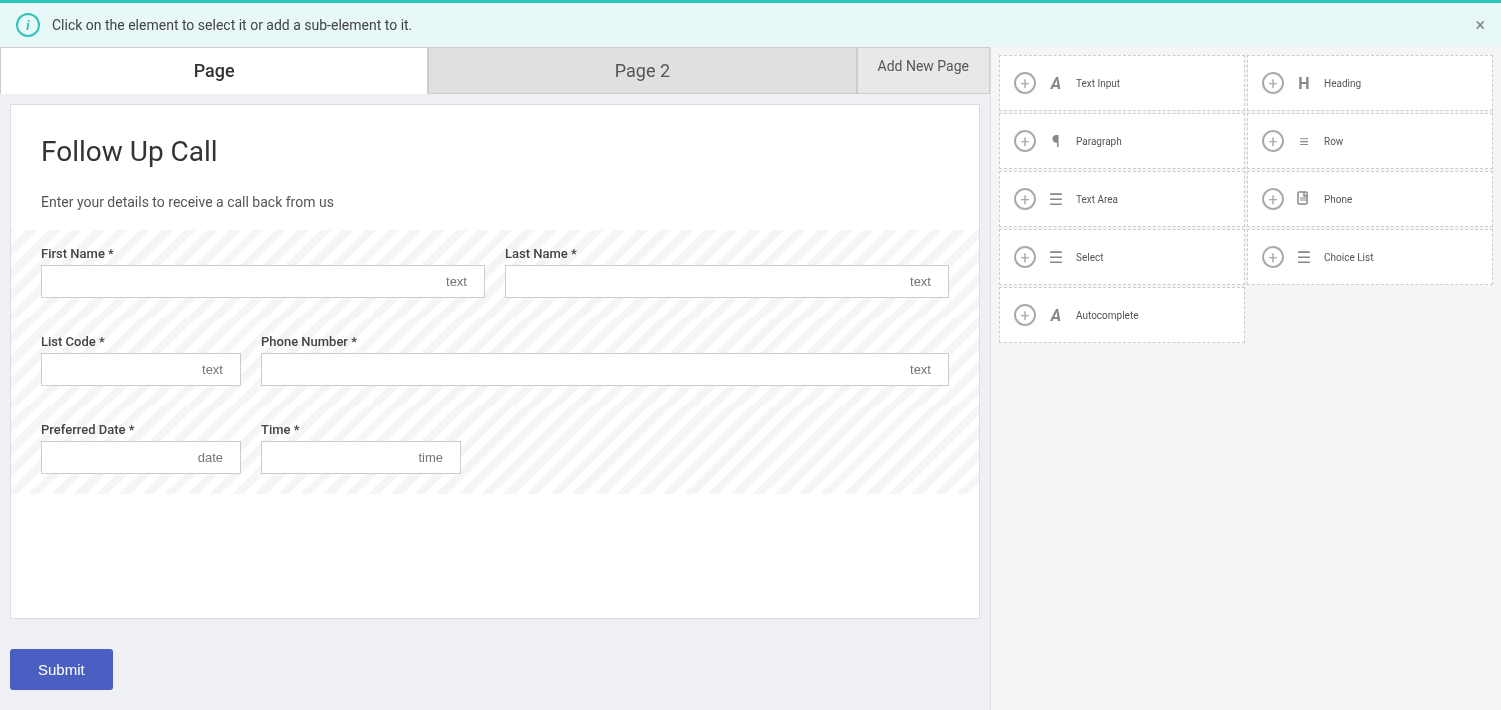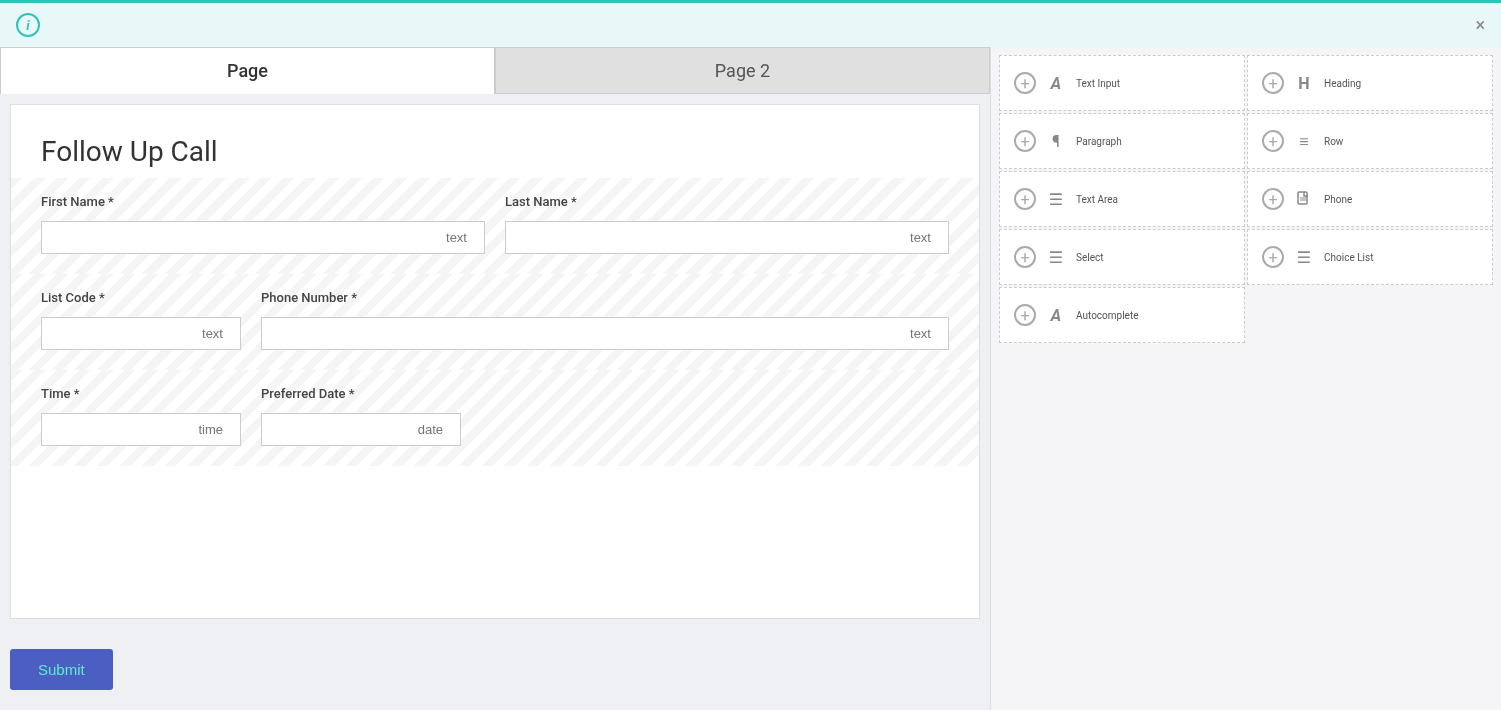--- a/index.html
+++ b/index.html
@@ -105,21 +105,21 @@
       margin: 10px;
       border: 1px solid #ddd;
       overflow-y: auto;
       padding: 30px;
     }
 
     .form-title {
       font-size: 28px;
       font-weight: 400;
       color: #333;
-      margin-bottom: 10px;
+      margin-bottom: 26px;
     }
     .form-subtitle {
       font-size: 14px;
       color: #555;
       margin-bottom: 20px;
     }
 
     
     .striped-row {
       background-image: repeating-linear-gradient(
@@ -137,21 +137,21 @@
 
     .form-row {
       display: flex;
       gap: 20px;
       margin-bottom: 4px;
     }
 
     .form-group {
       display: flex;
       flex-direction: column;
-      gap: 12px;
+      gap: 4px;
       justify-content: flex-end;
     }
     .form-group.half { flex: 1; }
     .form-group.small { width: 200px; }
 
     .form-label {
       font-size: 13px;
       color: #444;
       font-weight: 500;
     }
@@ -166,21 +166,21 @@
       text-align: right;
     }
 
     
     .submit-area {
       padding: 20px 10px;
       flex-shrink: 0;
     }
     .submit-btn {
       background: #4a5fc1;
-      color: #5eead4;
+      color: #ffffff;
       border: none;
       padding: 12px 28px;
       font-size: 15px;
       cursor: pointer;
       border-radius: 3px;
     }
 
     
     .right-panel {
       flex: 1;
@@ -226,34 +226,37 @@
     .widget-label {
       font-size: 10px;
       color: #555;
     }
   </style>
 </head>
 <body>
 
 <div class="info-bar">
   <div class="info-icon">i</div>
+  <span class="info-text">Click on the element to select it or add a sub-element to it.</span>
   <span class="info-close">×</span>
 </div>
 
 <div class="main-layout">
 
   <div class="left-panel">
 
     <div class="tabs-bar">
       <div class="tab active">Page</div>
       <div class="tab">Page 2</div>
+      <div class="add-page-btn">Add New Page</div>
     </div>
 
     <div class="form-area">
       <h1 class="form-title">Follow Up Call</h1>
+      <p class="form-subtitle">Enter your details to receive a call back from us</p>
 
       <div class="striped-row">
         <div class="form-row">
           <div class="form-group half">
             <label class="form-label">First Name *</label>
             <input class="form-input" type="text" placeholder="text" style="color: rgb(187, 187, 187); text-align: right;">
           </div>
           <div class="form-group half">
             <label class="form-label">Last Name *</label>
             <input class="form-input" type="text" placeholder="text" style="color: rgb(187, 187, 187); text-align: right;">
@@ -270,26 +273,26 @@
           <div class="form-group half">
             <label class="form-label">Phone Number *</label>
             <input class="form-input" type="text" placeholder="text" style="color: rgb(187, 187, 187); text-align: right;">
           </div>
         </div>
       </div>
 
       <div class="striped-row">
         <div class="form-row">
           <div class="form-group small">
+            <label class="form-label">Preferred Date *</label>
+            <input class="form-input" type="text" placeholder="date" style="color: rgb(187, 187, 187); text-align: right;">
+          </div>
+          <div class="form-group small">
             <label class="form-label">Time *</label>
             <input class="form-input" type="text" placeholder="time" style="color: rgb(187, 187, 187); text-align: right;">
-          </div>
-          <div class="form-group small">
-            <label class="form-label">Preferred Date *</label>
-            <input class="form-input" type="text" placeholder="date" style="color: rgb(187, 187, 187); text-align: right;">
           </div>
         </div>
       </div>
 
     </div>
 
     <div class="submit-area">
       <button class="submit-btn">Submit</button>
     </div>
 

